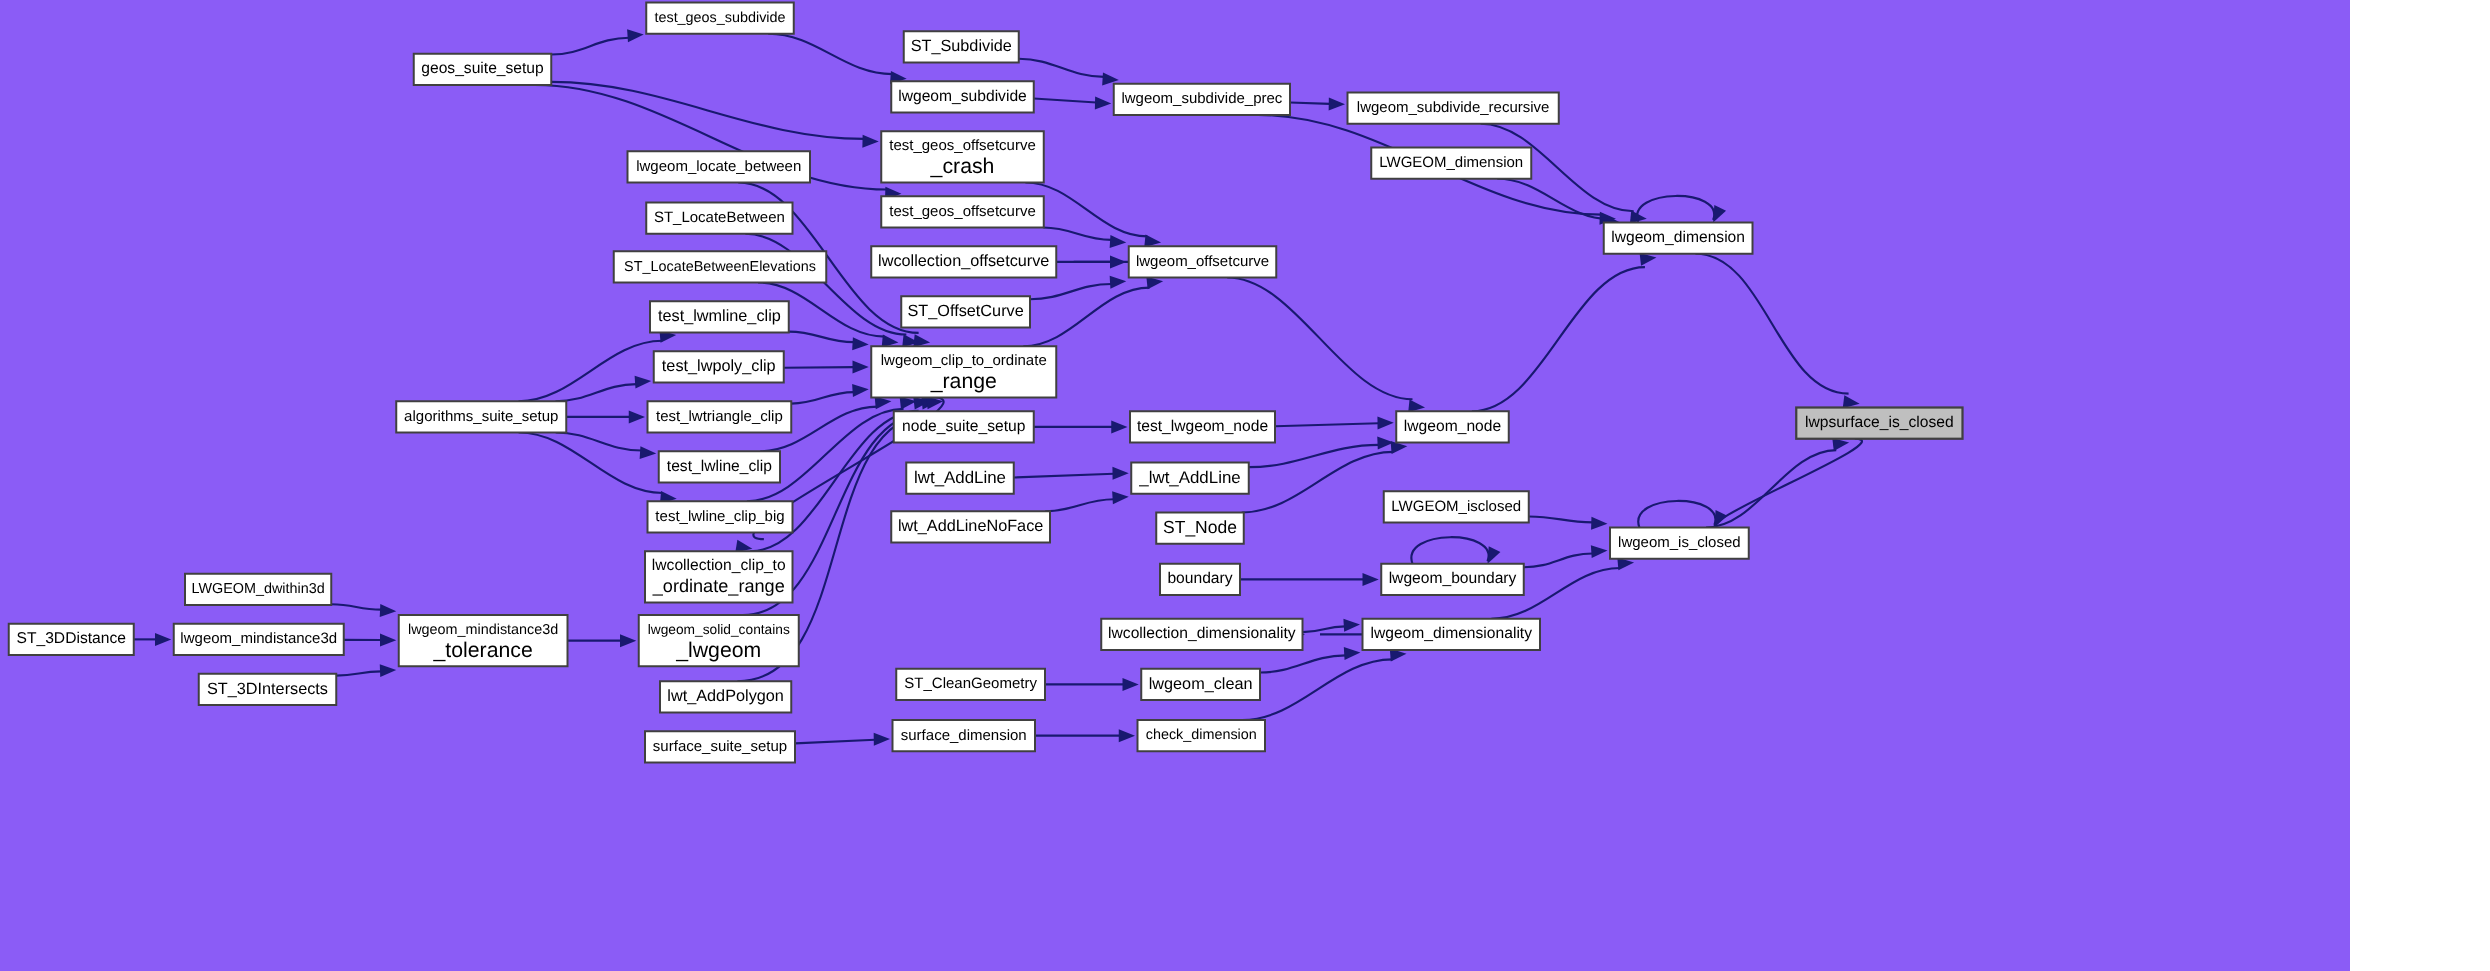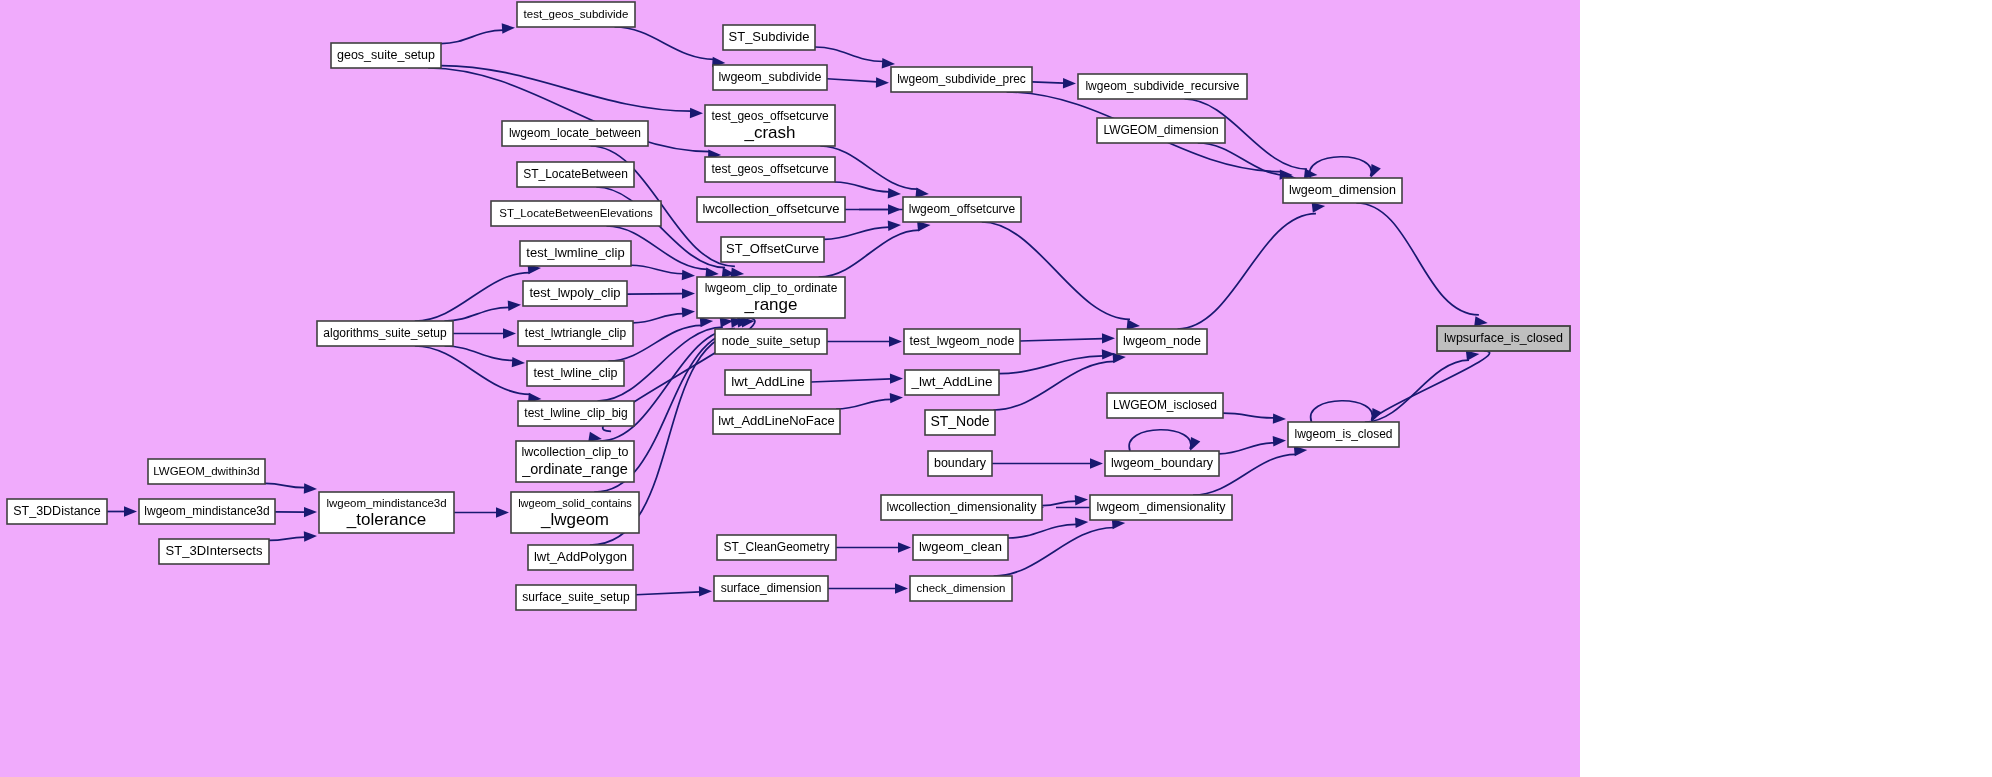--- a/index.html
+++ b/index.html
@@ -2,23 +2,23 @@
 <html><head>
 <meta charset="utf-8">
 <style>
   html, body {
     margin: 0;
     padding: 0;
     background: #ffffff;
   }
   #graph-root {
     position: relative;
-    width: 1580px;
+    width: 1880px;
     height: 777px;
-    background: #f0abfc;
+    background: #8b5cf6;
     font-family: "Liberation Sans", sans-serif;
     overflow: hidden;
   }
   svg#call-graph {
     position: absolute;
     left: 0;
     top: 0;
     width: 1992px;
     height: 777px;
     display: block;

